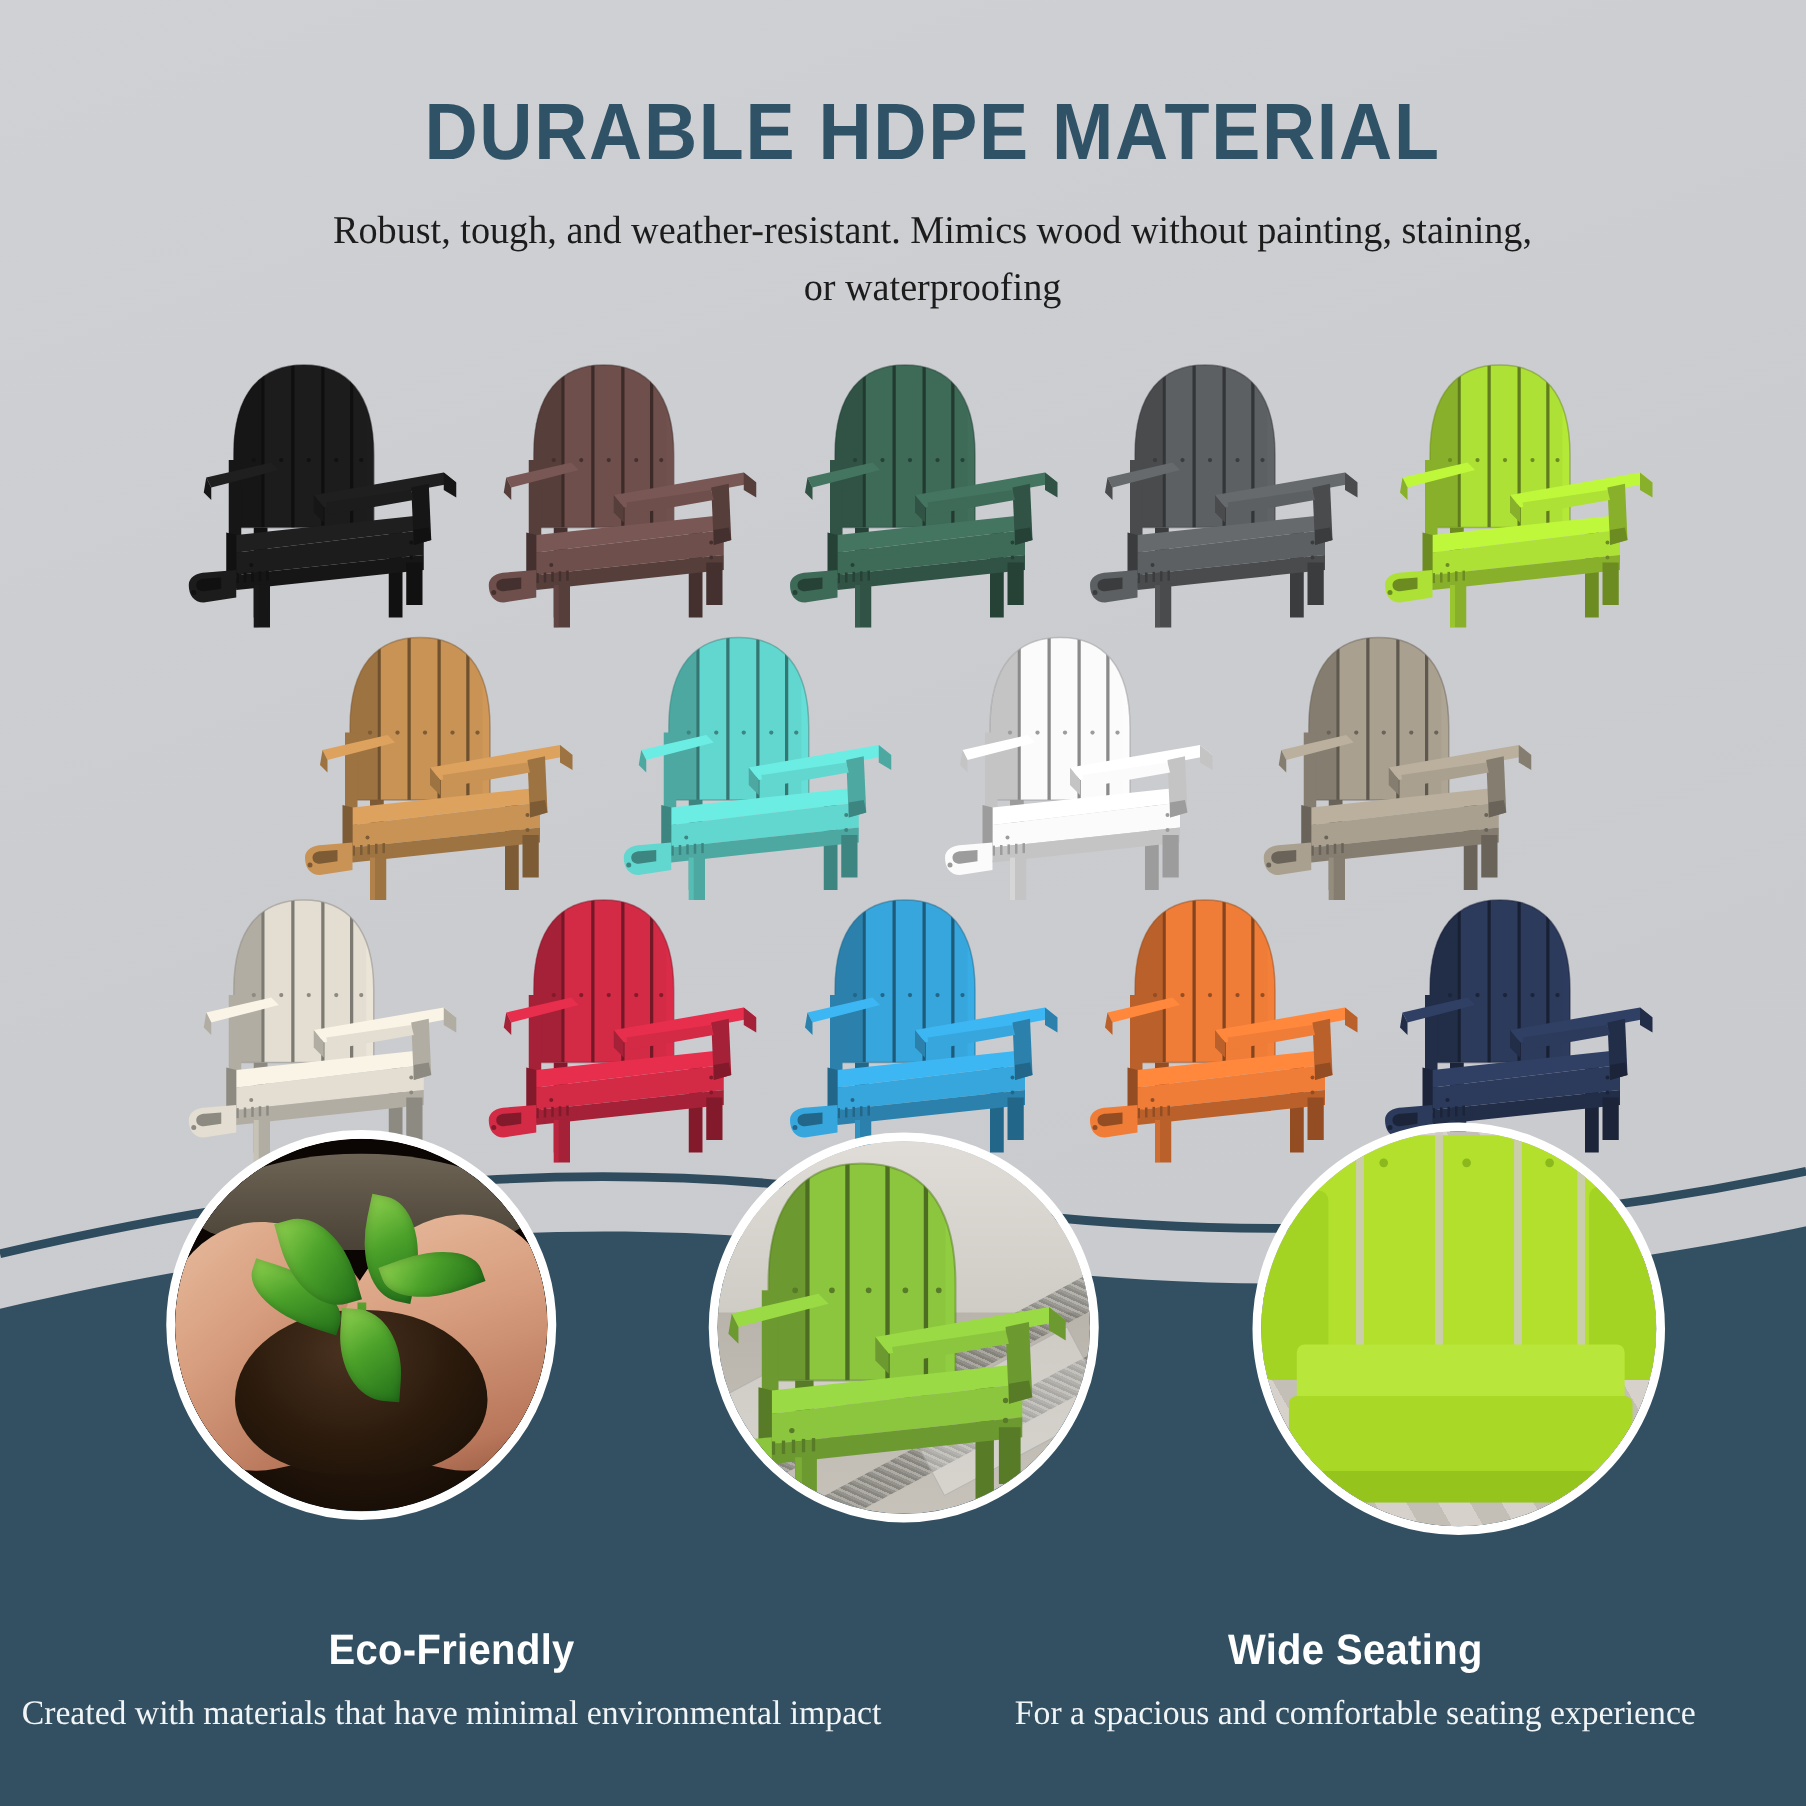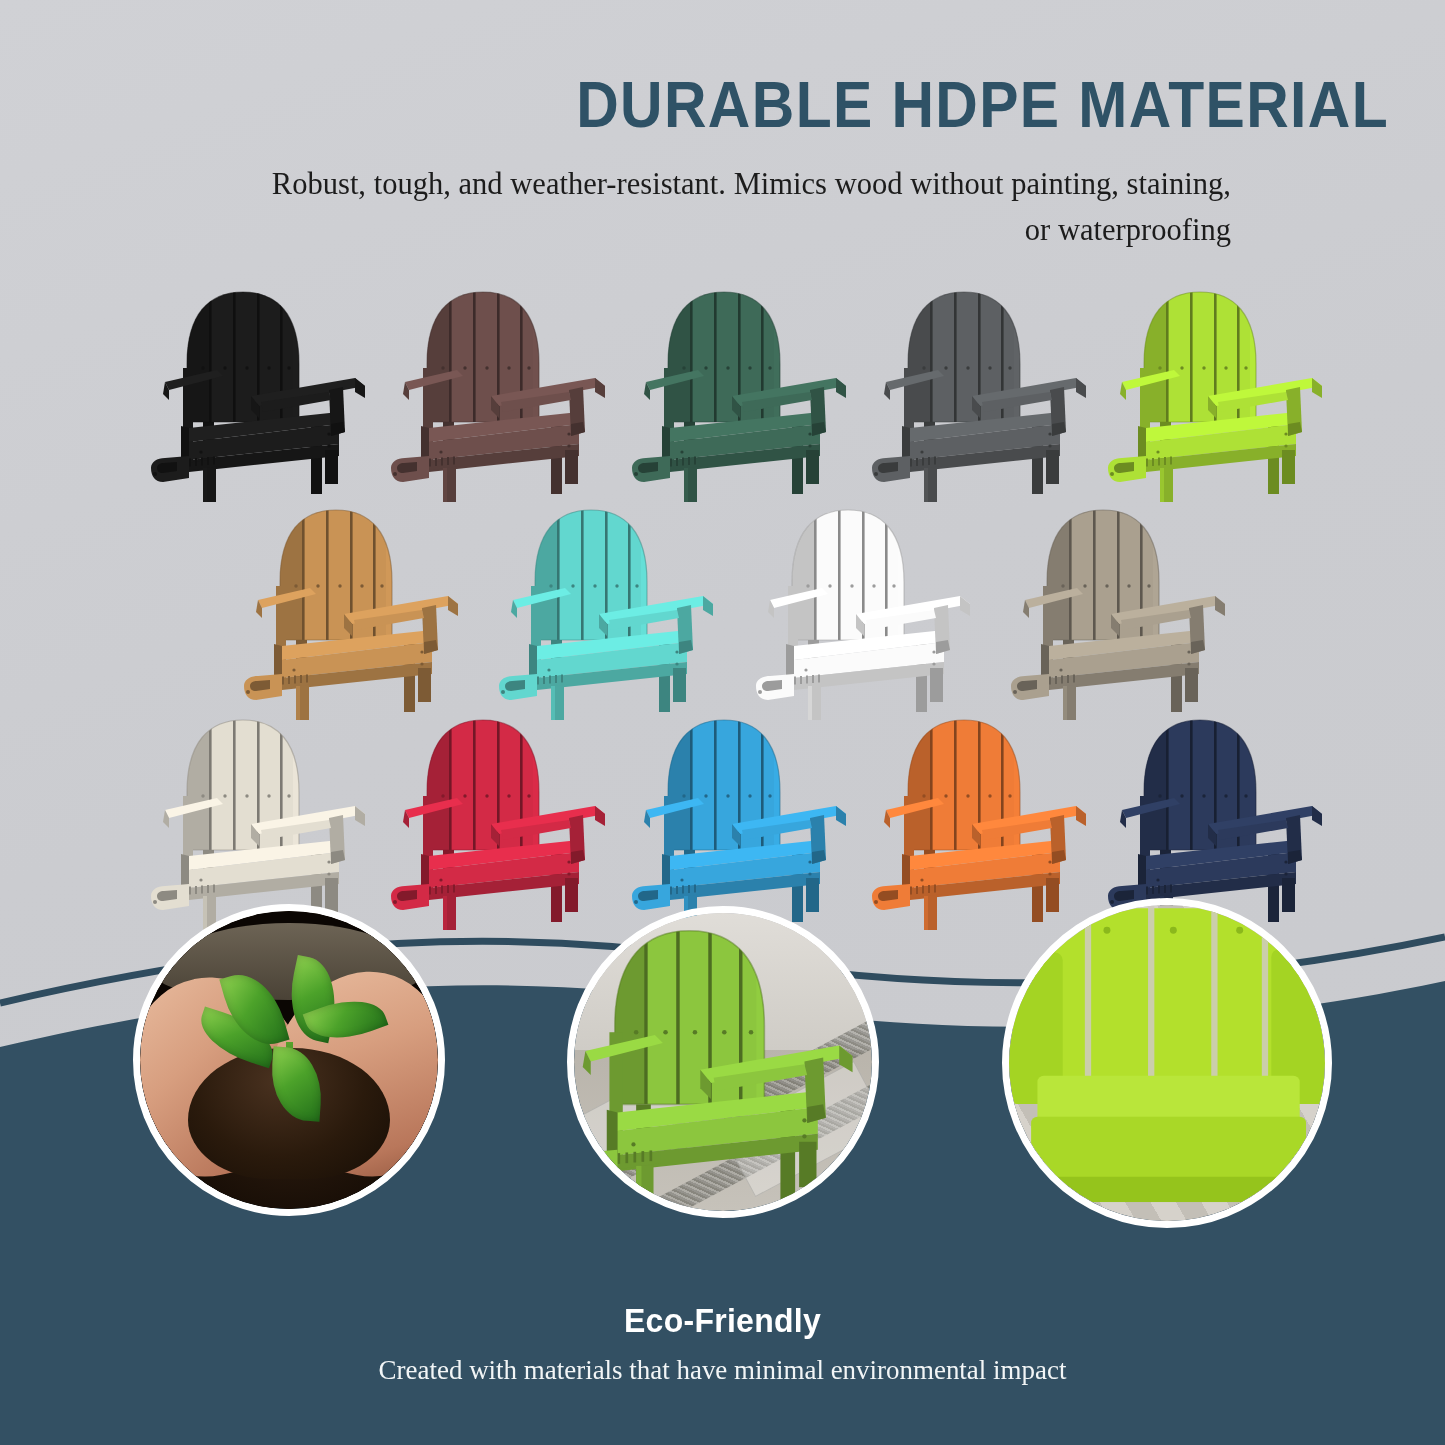--- a/index.html
+++ b/index.html
@@ -7,21 +7,21 @@
     width:1445px;height:1445px;
     background:#cdced2;
     font-family:"Liberation Sans", sans-serif;
     overflow:hidden;
     position:relative;
   }
   #stage{position:relative;width:1445px;height:1445px;overflow:hidden;
     background:linear-gradient(160deg,#d0d1d5 0%,#cbccd0 45%,#c9cace 100%);}
 
   
-  .hdr{position:absolute;left:0;right:0;top:72px;text-align:right;margin-left:47px;}
+  .hdr{position:absolute;left:0;right:0;top:72px;text-align:center;margin-left:47px;}
   .title{
     font-family:"Liberation Sans", sans-serif;
     font-weight:700;
     font-size:64px;
     letter-spacing:1.5px;
     color:#2f5266;
     transform:scaleX(0.92);
     line-height:1.05;
     margin:0;
   }
@@ -1237,15 +1237,19 @@
         <circle cx="146" cy="16" r="2.2" fill="#8bb81c"></circle>
       </svg>
     </div>
   </div>
 
   <div class="caps">
     <div class="cap">
       <h3>Eco-Friendly</h3>
       <p>Created with materials that have minimal environmental impact</p>
     </div>
+    <div class="cap">
+      <h3>Wide Seating</h3>
+      <p>For a spacious and comfortable seating experience</p>
+    </div>
   </div>
 
 </div>
 
 </body></html>

